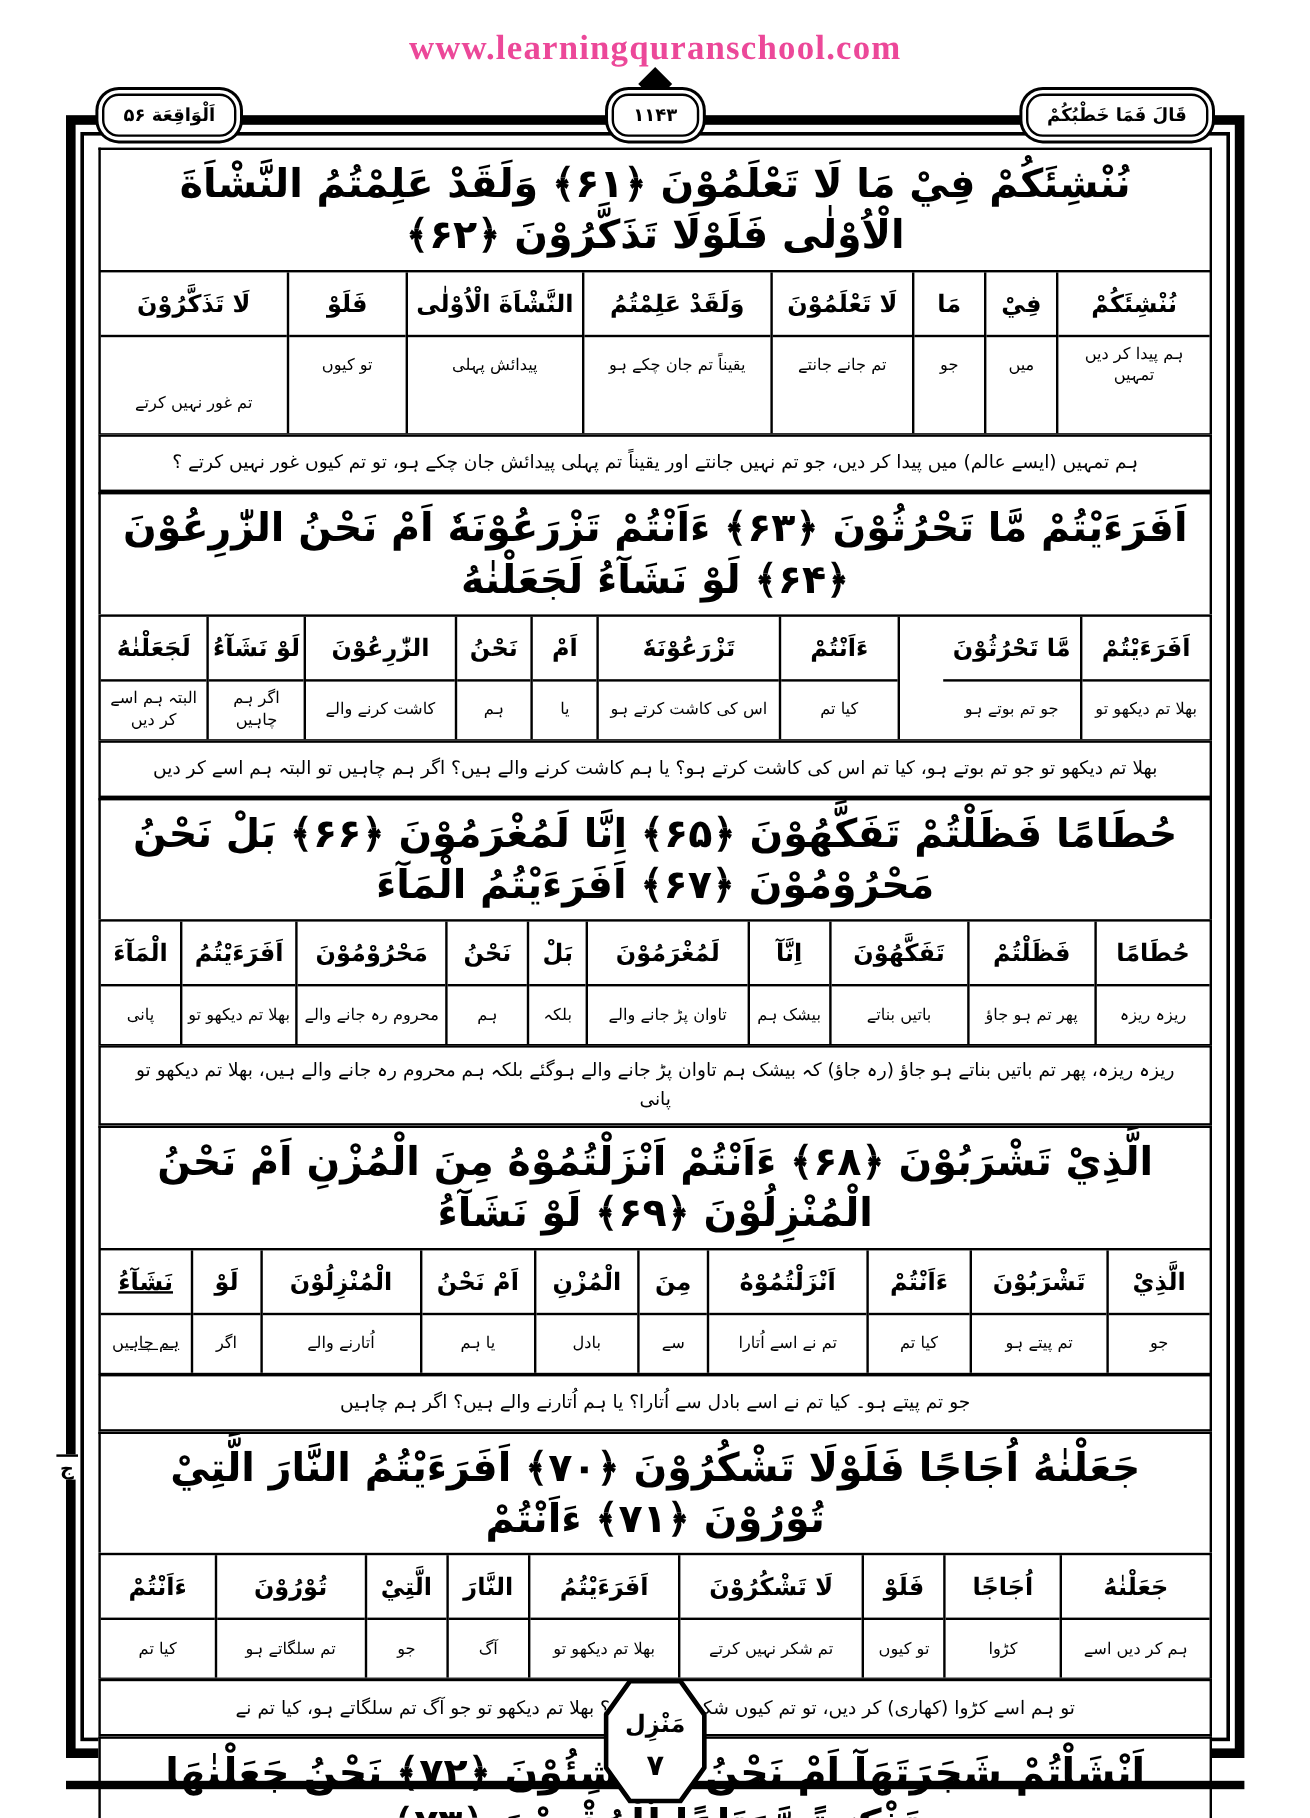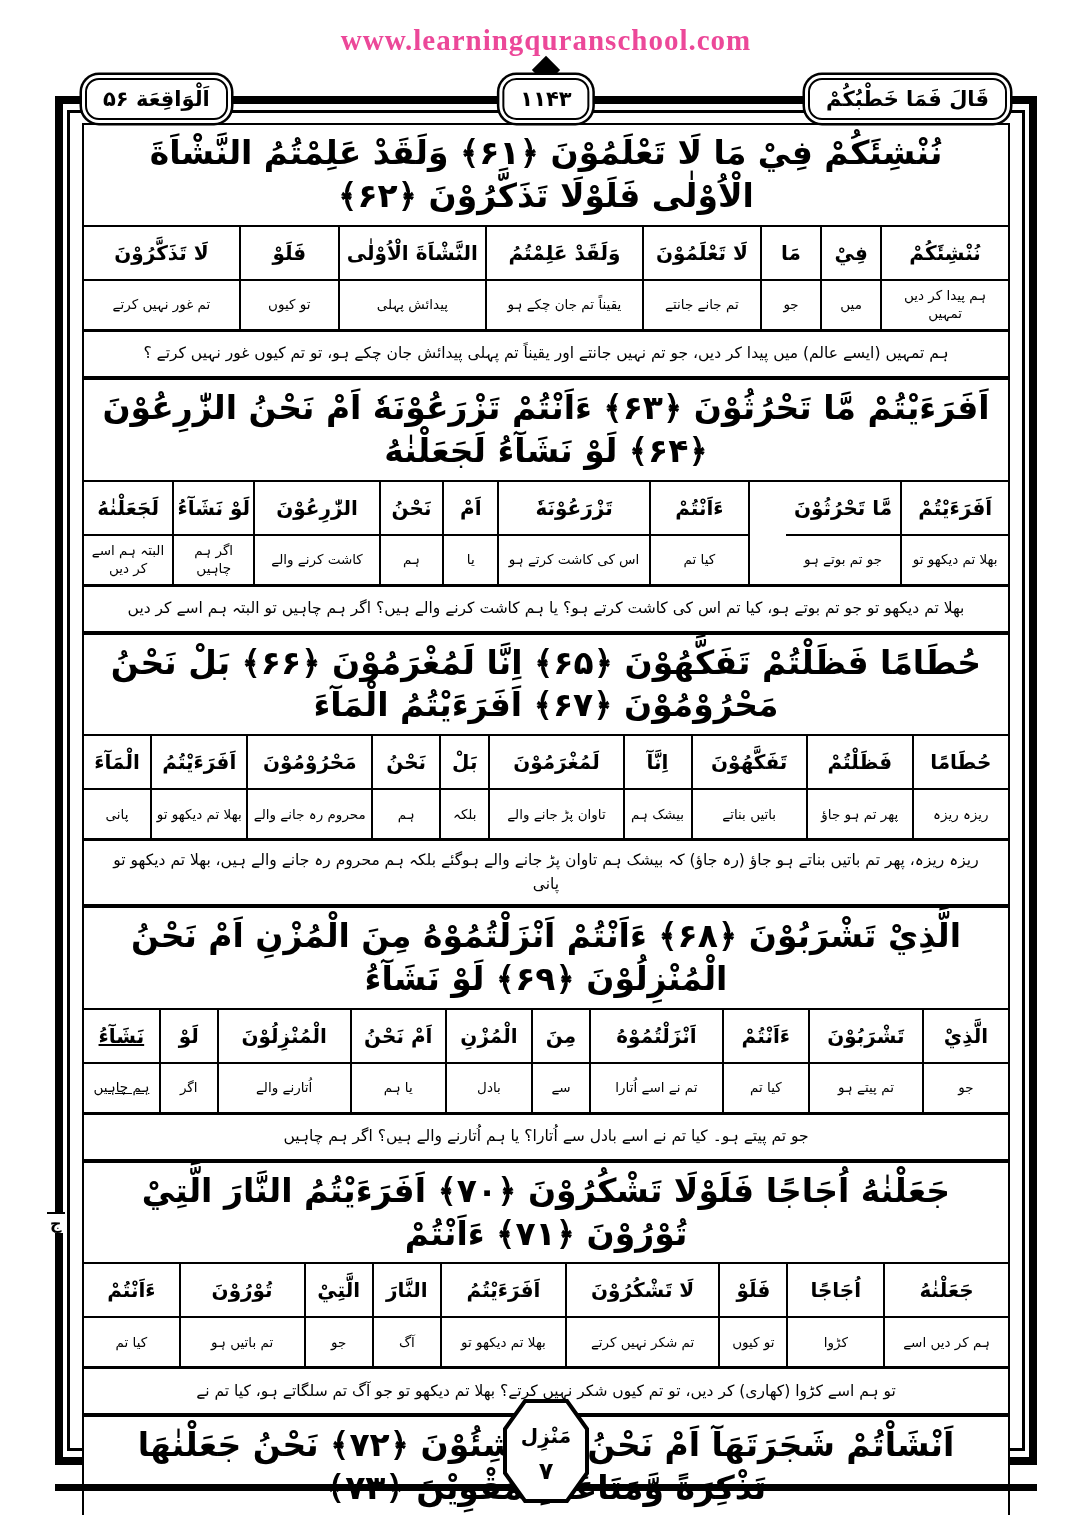--- a/index.html
+++ b/index.html
@@ -9,21 +9,21 @@
   .site-header { position:absolute; top:24px; left:0; width:100%; text-align:center;
     font-family:"Liberation Serif", serif; font-size:29px; font-weight:600; letter-spacing:1px; color:#ec4899; }
 
   
   .frame { position:absolute; left:55px; right:55px; top:96px; bottom:50px; border:8px solid #000; background:#fff; }
   .frame-inner { position:absolute; left:4px; right:4px; top:6px; bottom:6px; border:3px solid #000; padding:10px 12px; }
   .blocks { display:flex; flex-direction:column; justify-content:space-between; height:100%; }
 
   
   .cartouche { position:absolute; top:-26px; background:#fff; border:2.5px solid #000; border-radius:14px;
-    box-shadow:0 0 0 3px #fff, 0 0 0 5.5px #000; padding:7px 16px; font-size:21px; font-weight:bold;
+    box-shadow:0 0 0 3px #fff, 0 0 0 5.5px #000; padding:7px 16px; font-size:15px; font-weight:bold;
     direction:rtl; white-space:nowrap; z-index:5; }
   .cartouche.left  { left:22px; }
   .cartouche.right { right:22px; }
   .cartouche.center{ left:50%; transform:translateX(-50%); }
   .diamond { position:absolute; top:-44px; left:50%; transform:translateX(-50%) rotate(45deg);
     width:20px; height:20px; background:#000; z-index:4; }
 
   
   .block { display:flex; flex-direction:column; }
   .verse { border:2.5px solid #000; border-bottom:none; direction:rtl; text-align:center;
@@ -89,21 +89,21 @@
                 <div class="w-ur">یقیناً تم جان چکے ہو</div>
               </div>
               <div class="wcell" style="flex-grow: 15;">
                 <div class="w-ar">النَّشْاَةَ الْاُوْلٰى</div>
                 <div class="w-ur">پیدائش پہلی</div>
               </div>
               <div class="wcell" style="flex-grow: 10;">
                 <div class="w-ar">فَلَوْ</div>
                 <div class="w-ur">تو کیوں</div>
               </div>
-              <div class="wcell" style="flex-grow: 16;">
+              <div class="wcell" style="flex-grow: 16; gap: 32px;">
                 <div class="w-ar">لَا تَذَكَّرُوْنَ</div>
                 <div class="w-ur">تم غور نہیں کرتے</div>
               </div>
             </div>
             <div class="trans">ہم تمہیں (ایسے عالم) میں پیدا کر دیں، جو تم نہیں جانتے اور یقیناً تم پہلی پیدائش جان چکے ہو، تو تم کیوں غور نہیں کرتے ؟</div>
           </div>
           <div class="block">
             <div class="verse">اَفَرَءَيْتُمْ مَّا تَحْرُثُوْنَ ﴿۶۳﴾ ءَاَنْتُمْ تَزْرَعُوْنَهٗ اَمْ نَحْنُ الزّٰرِعُوْنَ ﴿۶۴﴾ لَوْ نَشَآءُ لَجَعَلْنٰهُ</div>
             <div class="wtable">
               <div class="wcell" style="flex-grow: 12;">
@@ -263,21 +263,21 @@
               <div class="wcell" style="flex-grow: 7;">
                 <div class="w-ar">النَّارَ</div>
                 <div class="w-ur">آگ</div>
               </div>
               <div class="wcell" style="flex-grow: 7; justify-content: flex-end;">
                 <div class="w-ar">الَّتِيْ</div>
                 <div class="w-ur">جو</div>
               </div>
               <div class="wcell" style="flex-grow: 13;">
                 <div class="w-ar">تُوْرُوْنَ</div>
-                <div class="w-ur">تم باتیں ہو</div>
+                <div class="w-ur">تم سلگاتے ہو</div>
               </div>
               <div class="wcell" style="flex-grow: 10;">
                 <div class="w-ar">ءَاَنْتُمْ</div>
                 <div class="w-ur">کیا تم</div>
               </div>
             </div>
             <div class="trans">تو ہم اسے کڑوا (کھاری) کر دیں، تو تم کیوں شکر نہیں کرتے؟ بھلا تم دیکھو تو جو آگ تم سلگاتے ہو، کیا تم نے</div>
           </div>
           <div class="block">
             <div class="verse">اَنْشَاْتُمْ شَجَرَتَهَآ اَمْ نَحْنُ الْمُنْشِئُوْنَ ﴿۷۲﴾ نَحْنُ جَعَلْنٰهَا تَذْكِرَةً وَّمَتَاعًا لِّلْمُقْوِيْنَ ﴿۷۳﴾</div>

